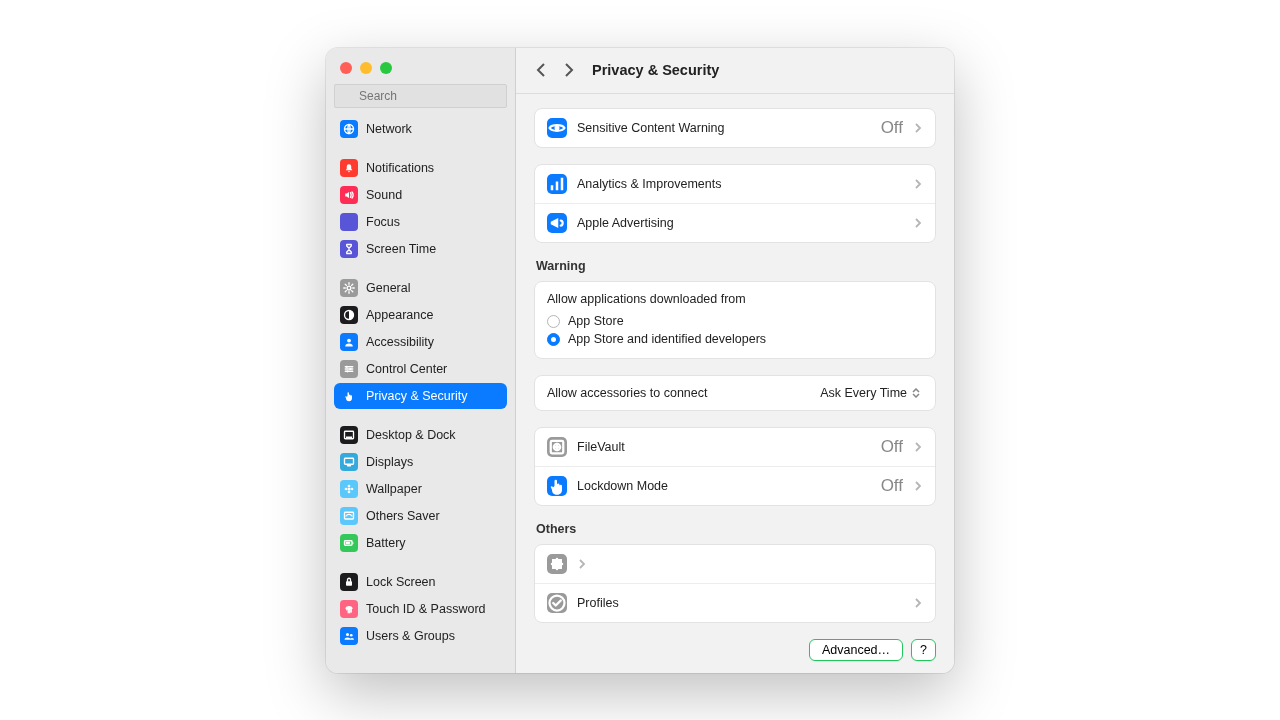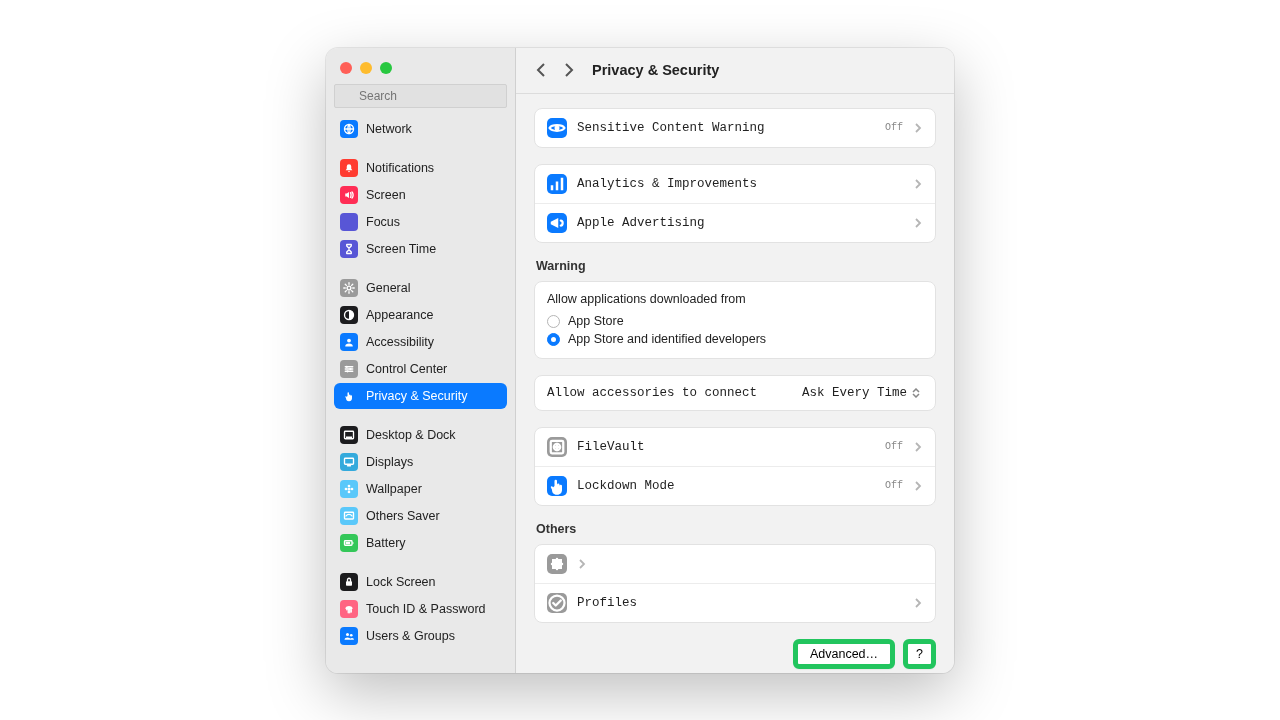--- a/index.html
+++ b/index.html
@@ -119,30 +119,29 @@
     margin-bottom: 16px;
   }
   .row {
     display: flex;
     align-items: center;
     gap: 10px;
     padding: 9px 12px;
     border-bottom: 1px solid #ececec;
     font-size: 12.5px;
     color: #222;
-    font-family: Liberation Mono, monospace;
   }
   .row:last-child { border-bottom: none; }
   .row-icon {
     width: 20px; height: 20px; border-radius: 5px;
     display: flex; align-items: center; justify-content: center;
     flex-shrink: 0;
   }
   .row-label { flex: 1; }
-  .row-val { color: #888; font-size: 10px; }
+  .row-val { color: #888; font-size: 17px; }
   .chev { width: 10px; height: 10px; color: #b5b5b5; }
   .section-h {
     font-size: 12.5px;
     font-weight: 600;
     color: #333;
     margin: 4px 2px 8px;
   }
   .radio-group { padding: 10px 12px; }
   .radio-title { font-size: 12.5px; color: #222; margin-bottom: 6px; }
   .radio-opt { display: flex; align-items: flex-end; gap: 8px; font-size: 12.5px; color: #222; padding: 2px 0; }
@@ -164,21 +163,21 @@
     color: #888;
   }
   .footer {
     display: flex;
     justify-content: flex-end;
     gap: 8px;
     margin-top: 4px;
   }
   .btn {
     background: #fff;
-    border: 5px solid #22c55e;
+    border: 1px solid #22c55e;
     border-radius: 6px;
     padding: 3px 12px;
     font-size: 12.5px;
     box-shadow: 0 1px 1px rgba(0,0,0,0.04);
     cursor: pointer;
   }
   .btn.icon { padding: 3px 8px; }
 </style>
 </head>
 <body>
@@ -217,21 +216,21 @@
           </span>
           <span>Notifications</span>
         </div>
         <div class="sb-item">
           <span class="sb-icon" style="background:#ff2d55">
             <svg viewBox="0 0 16 16">
               <path d="M3 6h2l3-2v8l-3-2H3z" fill="#fff"></path>
               <path d="M10 5c1 1 1 5 0 6M12 4c2 2 2 6 0 8" stroke="#fff" fill="none" stroke-width="1.8" stroke-linecap="round" stroke-linejoin="round"></path>
             </svg>
           </span>
-          <span>Screen</span>
+          <span>Sound</span>
         </div>
         <div class="sb-item">
           <span class="sb-icon" style="background:#5856d6">
             <svg viewBox="0 0 16 16">
               <path d="M10 2a6 6 0 100 12 5 5 0 010-12z" fill="#fff"></path>
             </svg>
           </span>
           <span>Focus</span>
         </div>
         <div class="sb-item">

